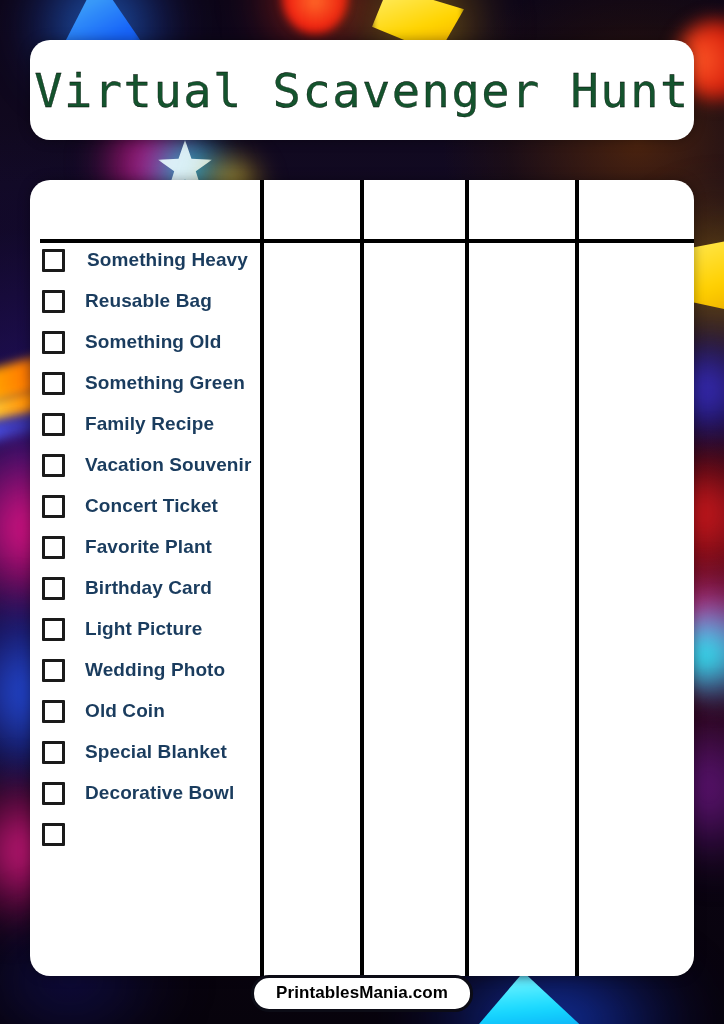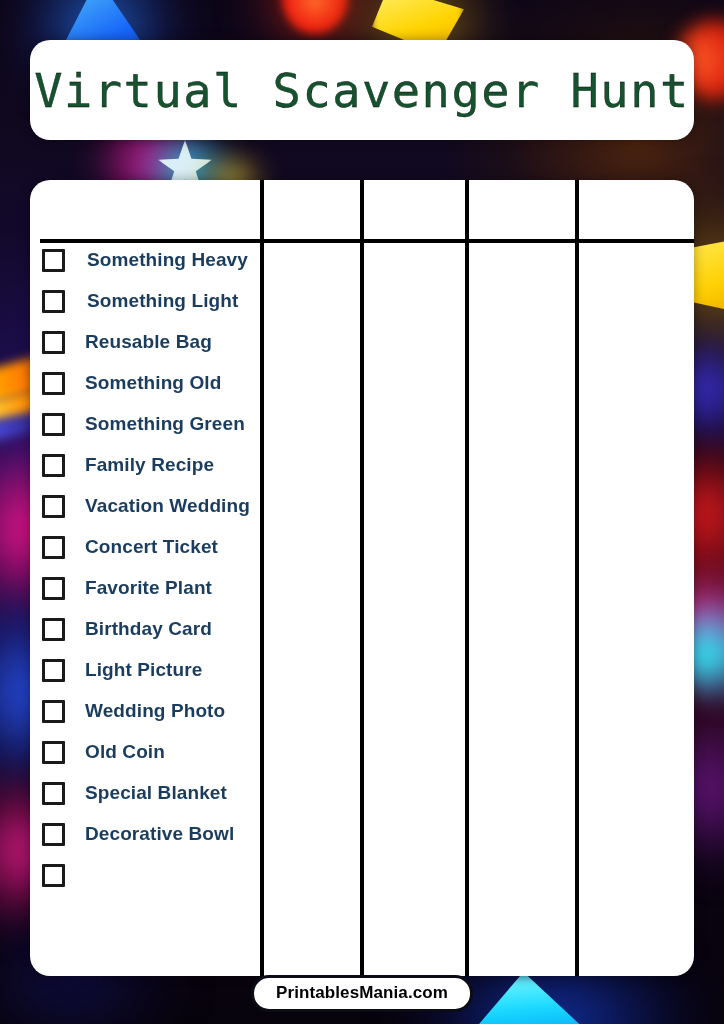--- a/index.html
+++ b/index.html
@@ -405,43 +405,39 @@
     <div class="col-divider" id="col-divider-1"></div>
     <div class="col-divider" id="col-divider-2"></div>
     <div class="col-divider" id="col-divider-3"></div>
     <div class="col-divider" id="col-divider-4"></div>
 
     <div id="checklist-rows">
         <div class="checklist-row indented">
           <div class="checkbox"></div>
           <div class="item-label">Something Heavy</div>
         </div>
-        <div class="checklist-row indented">
-          <div class="checkbox"></div>
-          <div class="item-label">Something Light</div>
-        </div>
         <div class="checklist-row">
           <div class="checkbox"></div>
           <div class="item-label">Reusable Bag</div>
         </div>
         <div class="checklist-row">
           <div class="checkbox"></div>
           <div class="item-label">Something Old</div>
         </div>
         <div class="checklist-row">
           <div class="checkbox"></div>
           <div class="item-label">Something Green</div>
         </div>
         <div class="checklist-row">
           <div class="checkbox"></div>
           <div class="item-label">Family Recipe</div>
         </div>
         <div class="checklist-row">
           <div class="checkbox"></div>
-          <div class="item-label">Vacation Wedding</div>
+          <div class="item-label">Vacation Souvenir</div>
         </div>
         <div class="checklist-row">
           <div class="checkbox"></div>
           <div class="item-label">Concert Ticket</div>
         </div>
         <div class="checklist-row">
           <div class="checkbox"></div>
           <div class="item-label">Favorite Plant</div>
         </div>
         <div class="checklist-row">

